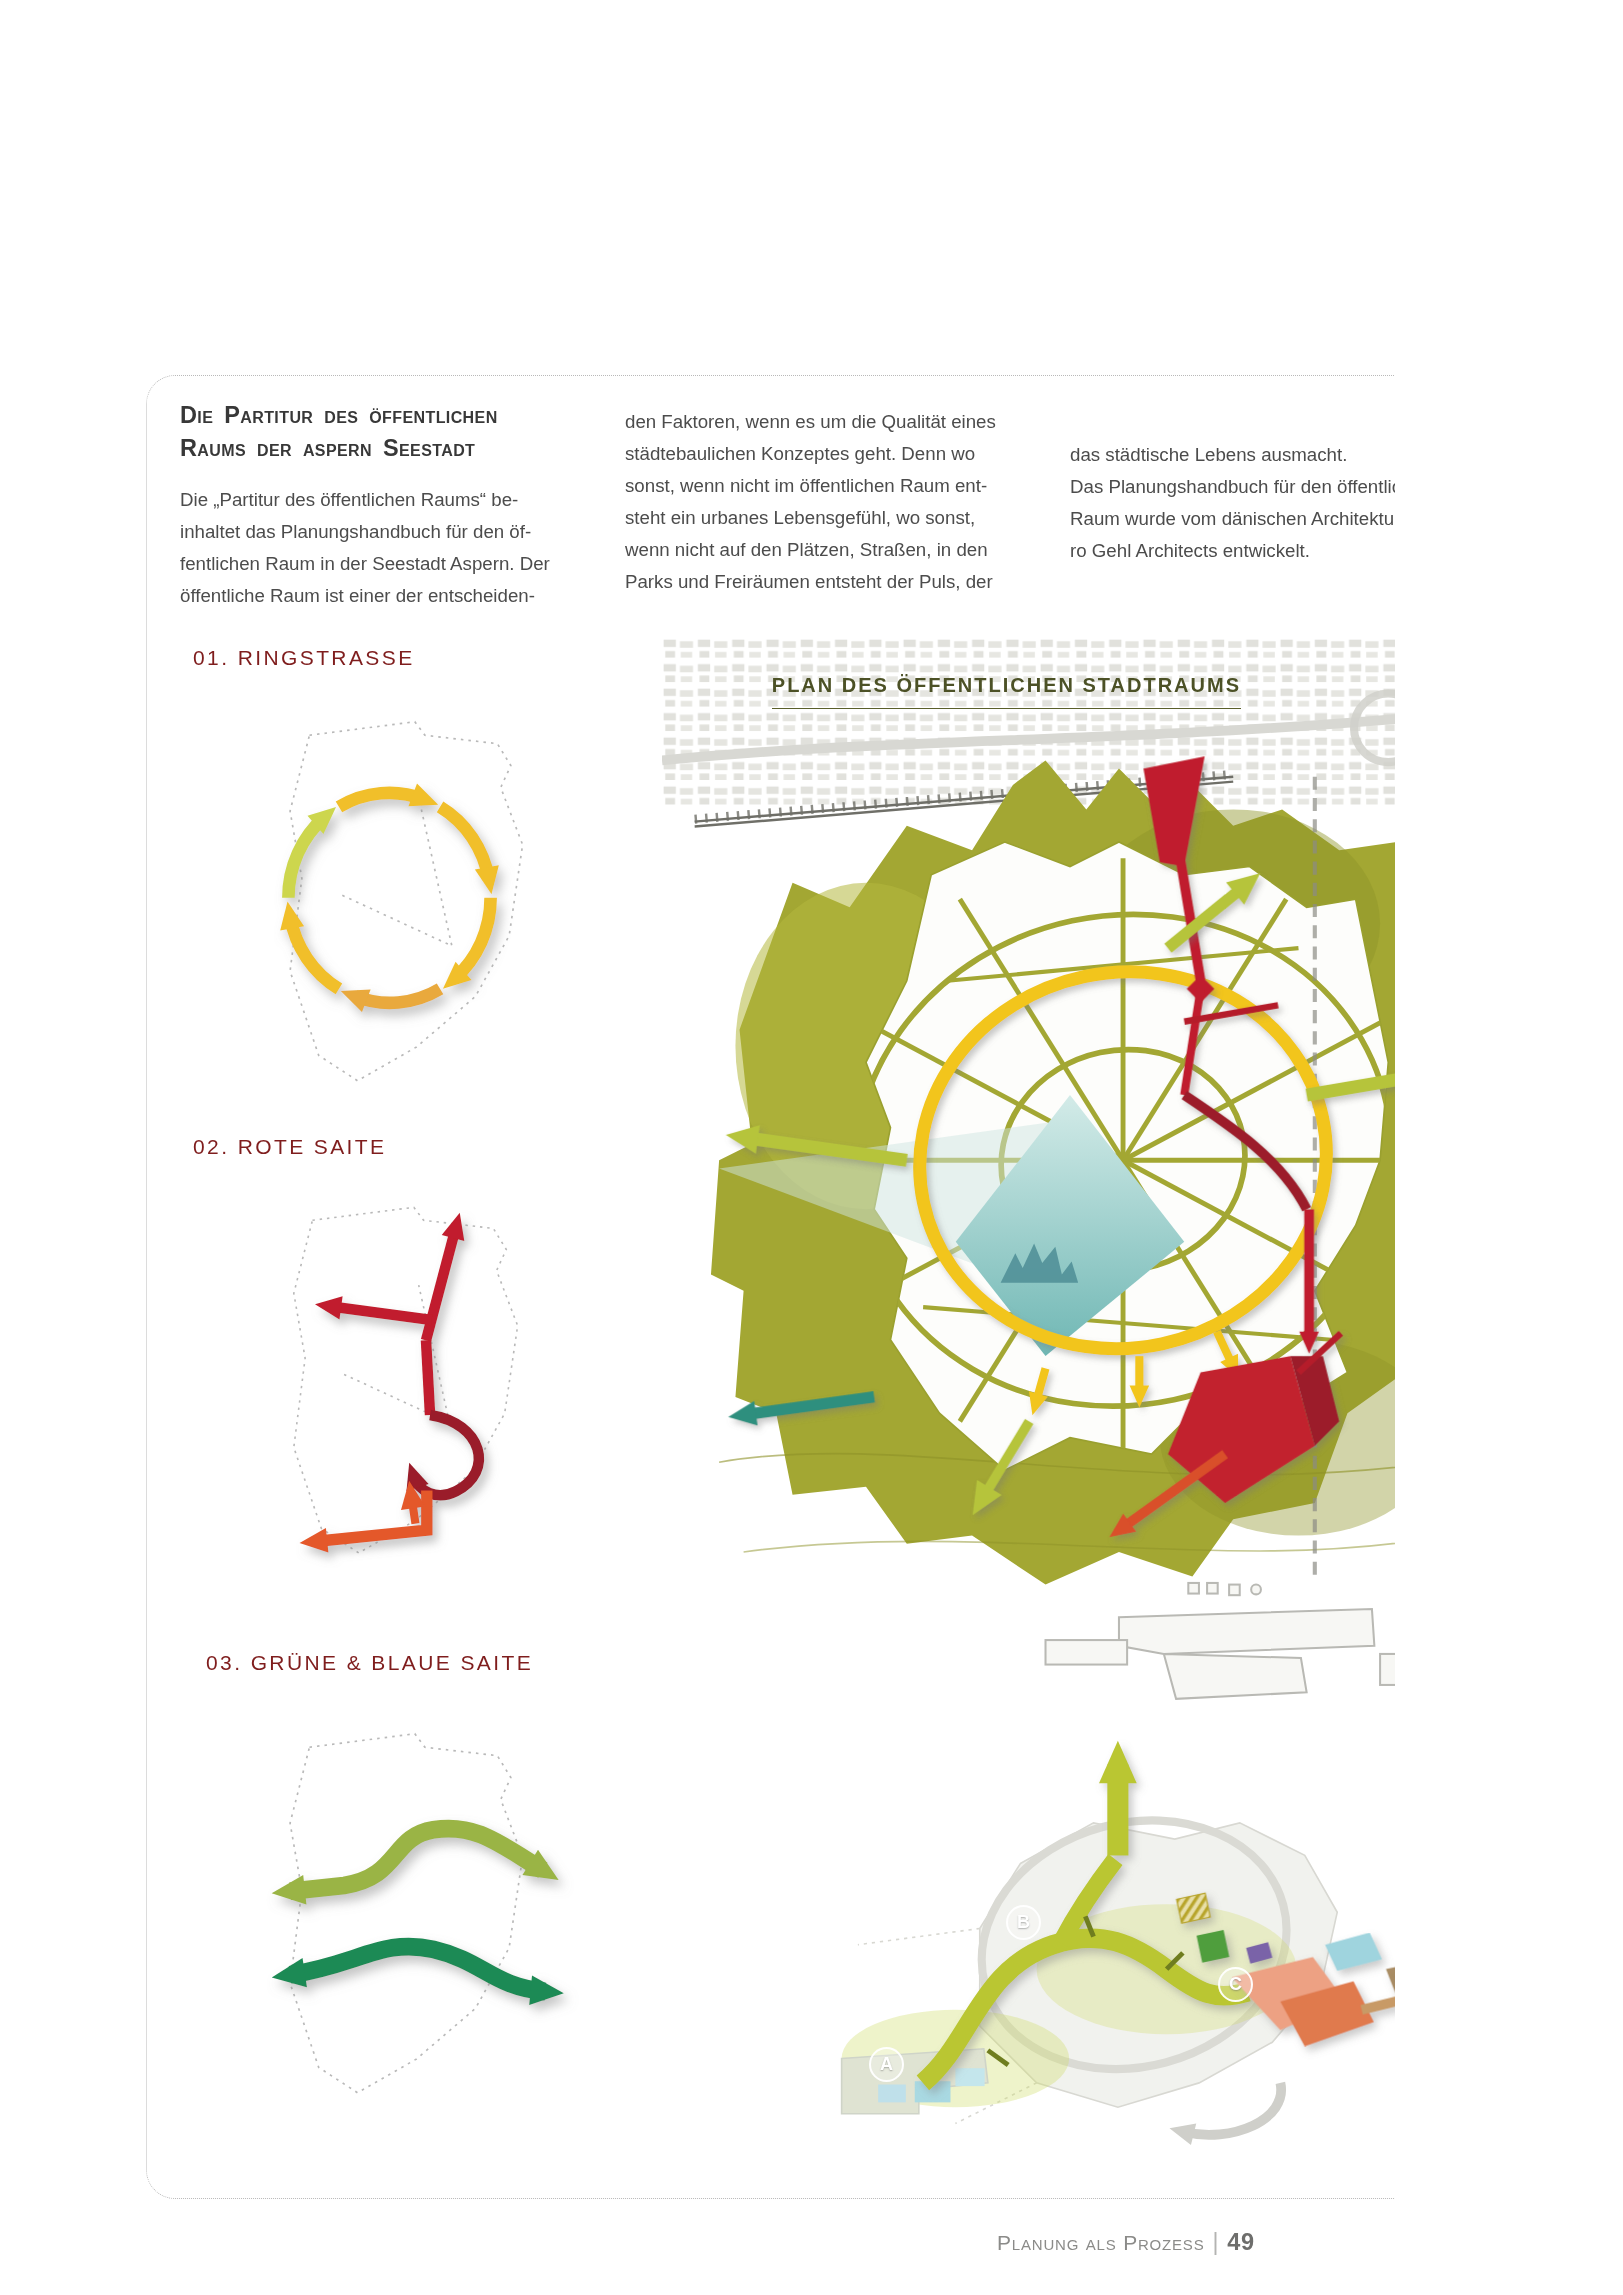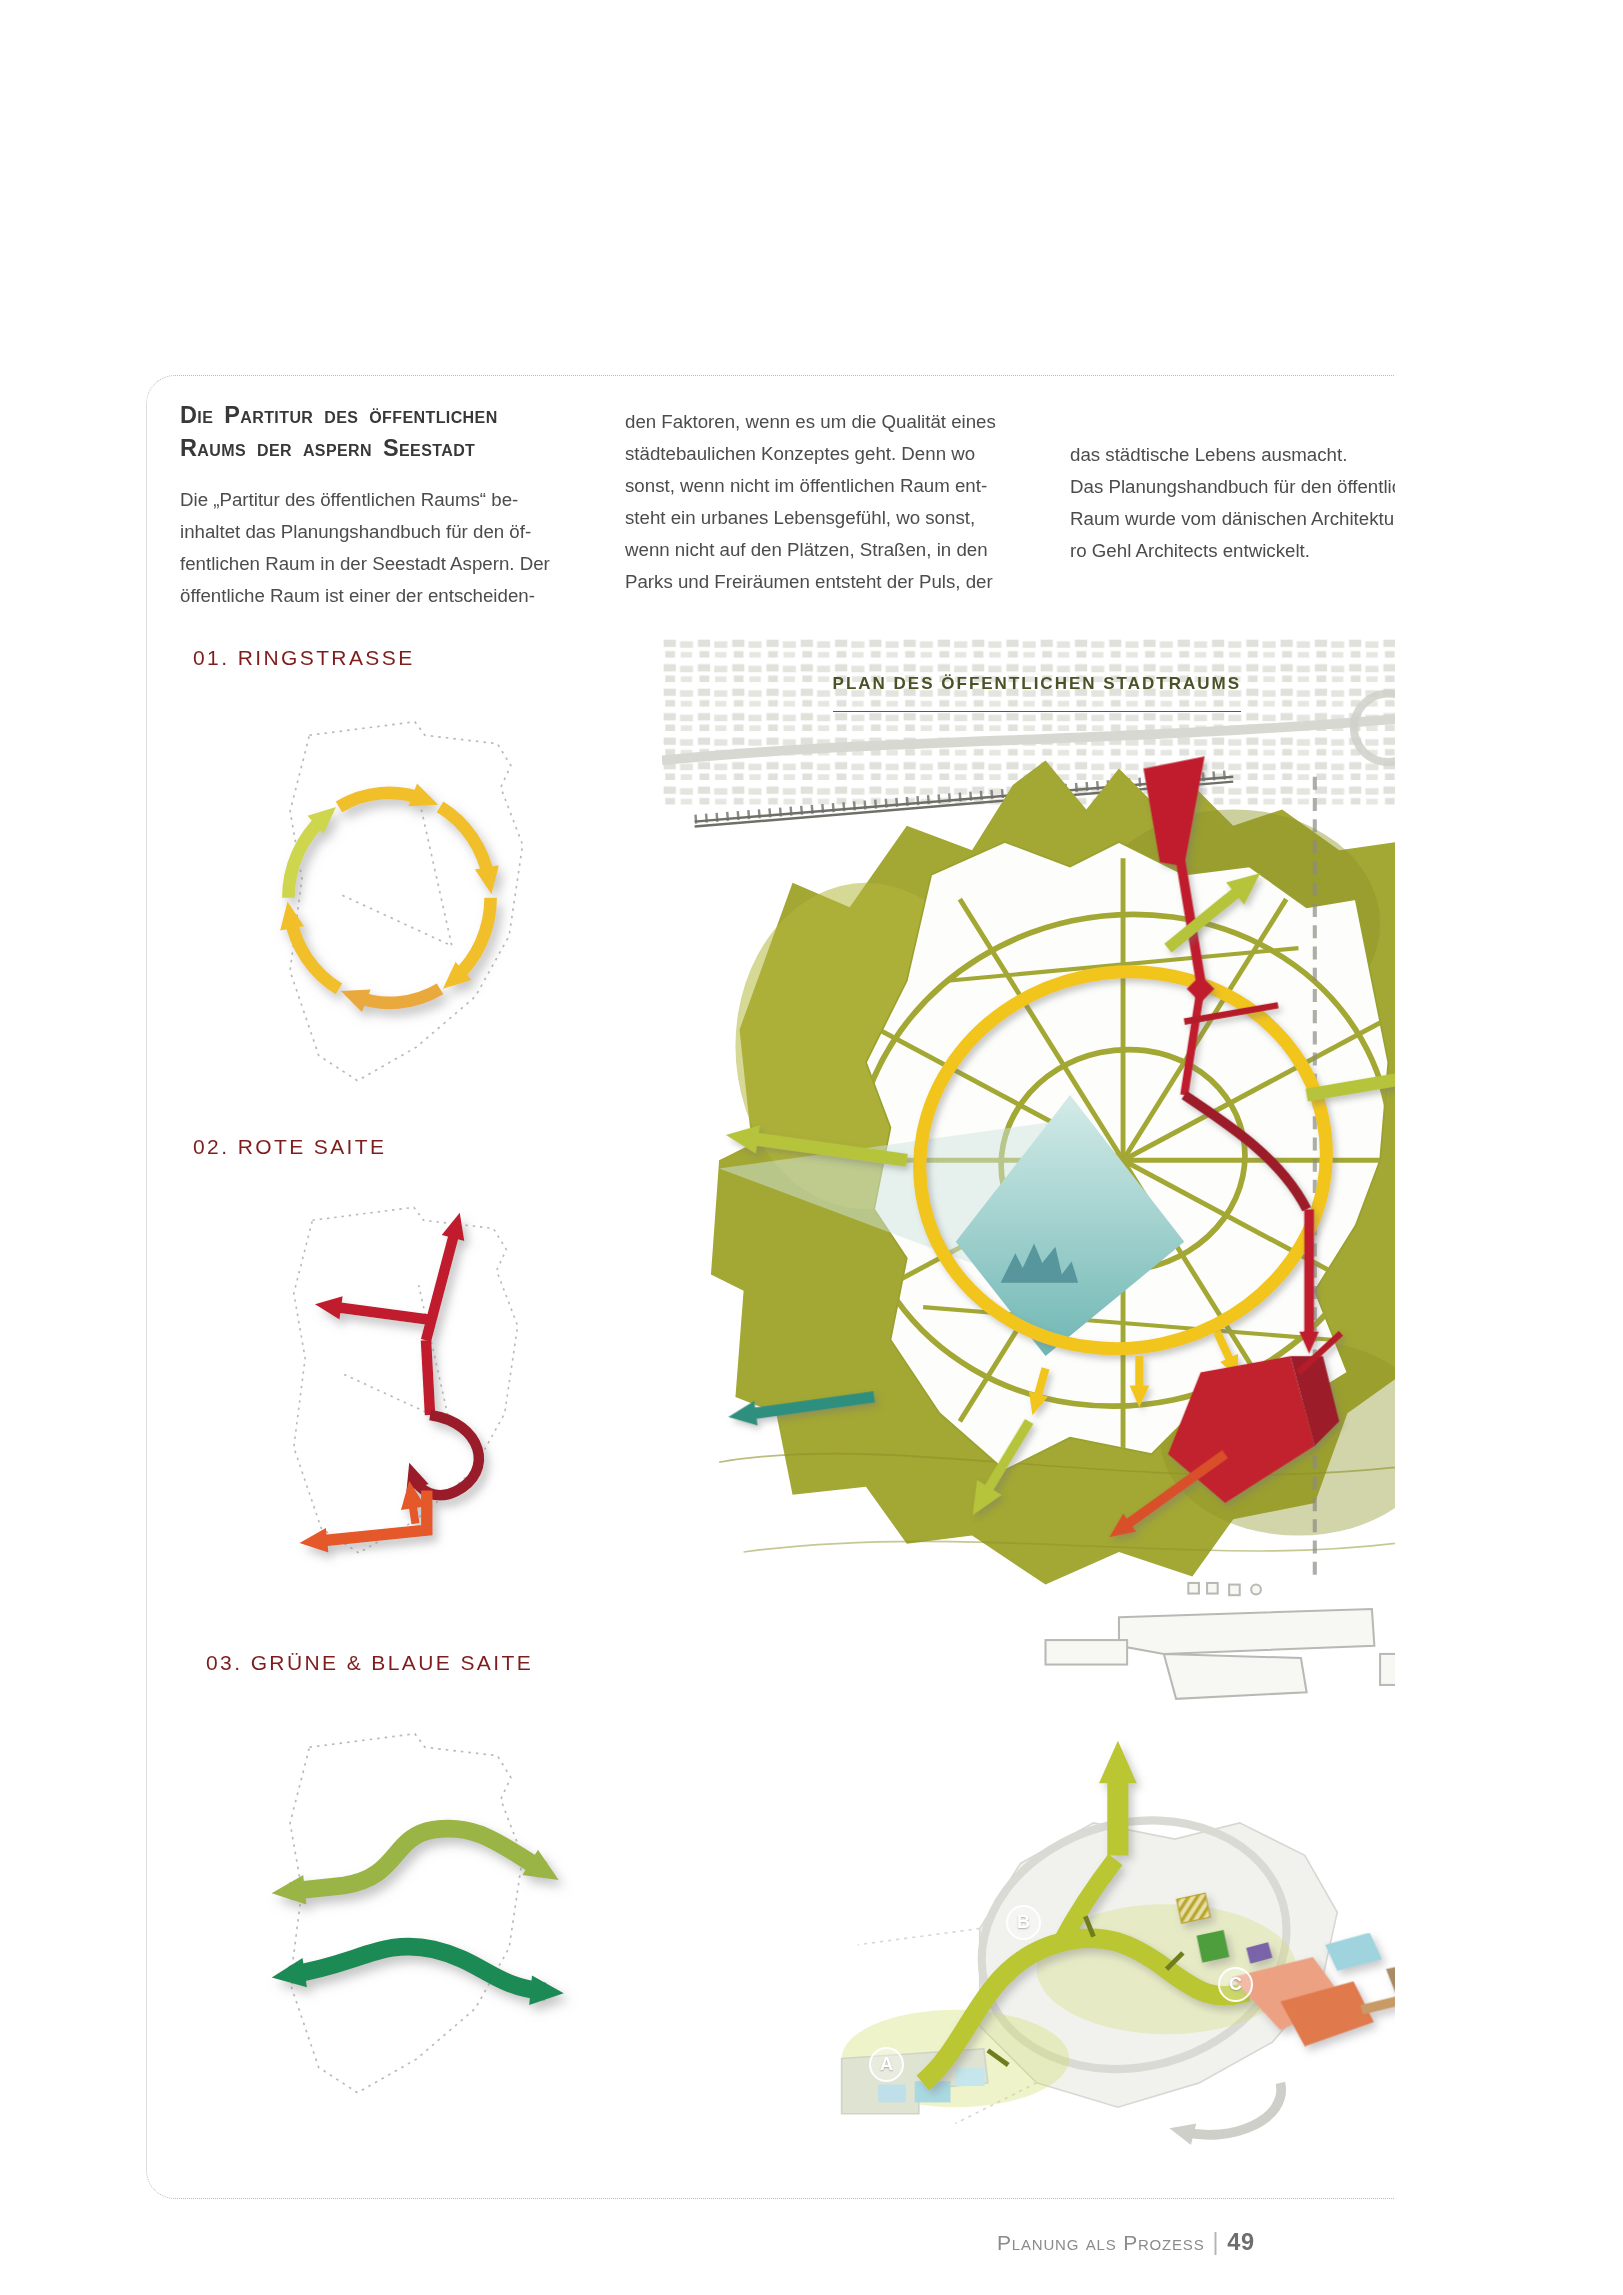--- a/index.html
+++ b/index.html
@@ -25,22 +25,22 @@
     white-space:pre-line;text-align:left;
   }
   .col1{left:180px;top:484px;}
   .col2{left:625px;top:406px;}
   .col3{left:1070px;top:406px;width:416px;margin-top:33px;}
   .seclabel{
     position:absolute;font-size:21px;color:#7f1d1d;letter-spacing:2.4px;
   }
   .maptitle{
     position:absolute;right:154px;top:674px;
-    font-size:17px;font-weight:bold;letter-spacing:2px;color:#4c5126;
-    border-bottom:1.6px solid #5a5f2b;padding-bottom:17px;
+    font-size:20px;font-weight:bold;letter-spacing:2px;color:#4c5126;
+    border-bottom:1.6px solid #5a5f2b;padding-bottom:11px;
   }
   .sidelabel{
     position:absolute;left:1414px;top:1141px;
     font-size:15.4px;color:#2f2f2f;letter-spacing:0.8px;
     background:rgba(255,255,255,.55);padding:0.8px 3.2px;
   }
   .badge{
     position:absolute;width:31px;height:31px;border-radius:50%;
     border:2.4px solid rgba(255,255,255,.95);background:rgba(255,255,255,.28);
     color:#ffffff;font-size:18px;font-weight:bold;

